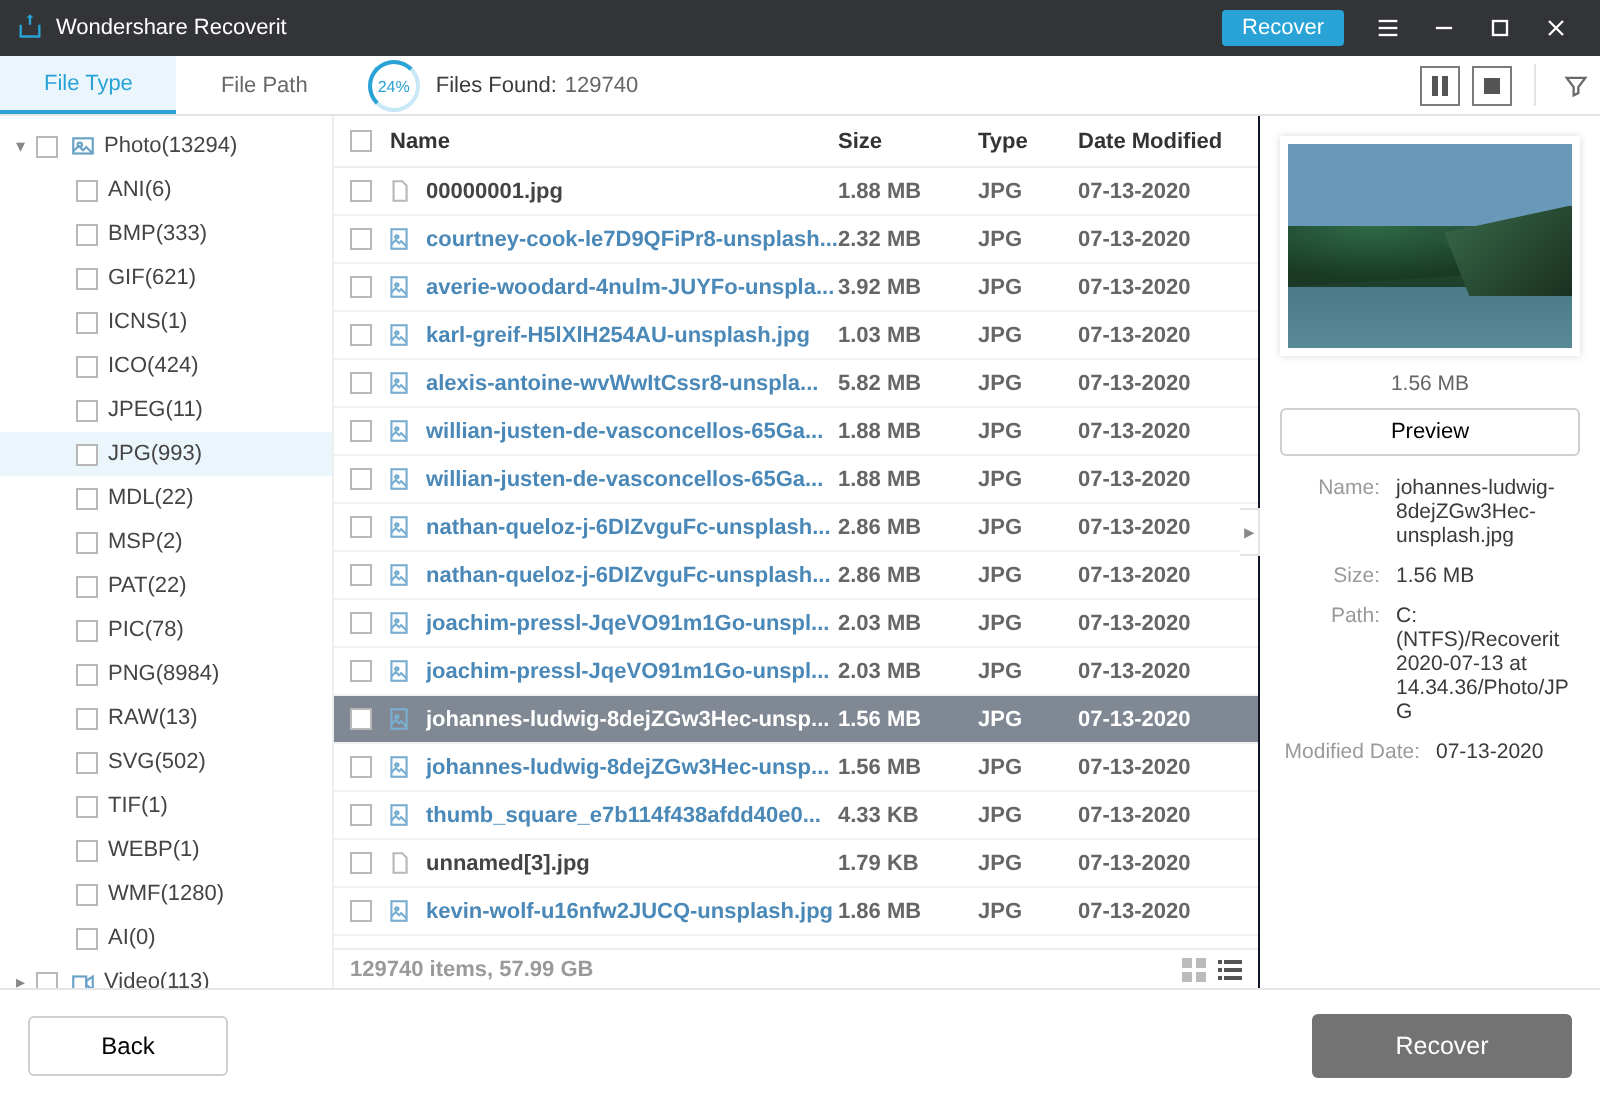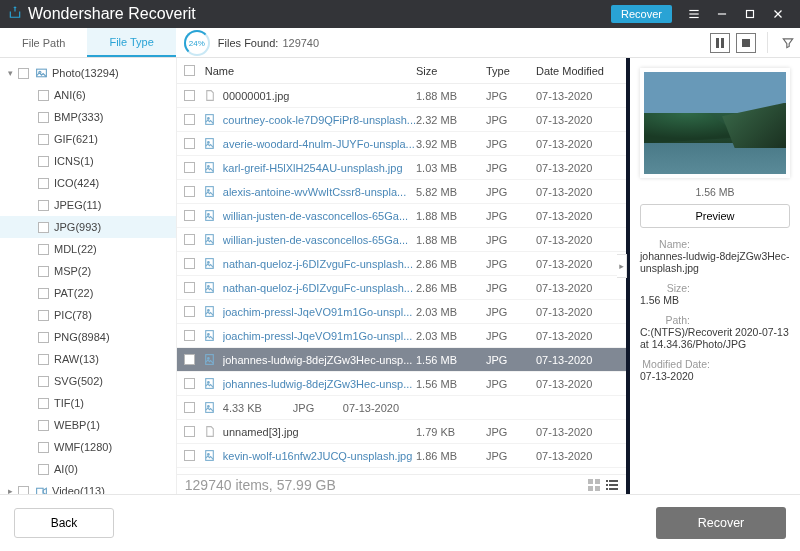--- a/index.html
+++ b/index.html
@@ -1,20 +1,20 @@
 <!DOCTYPE html>
 <html><head>
 <meta charset="utf-8">
 <style>
 * { margin:0; padding:0; box-sizing:border-box; font-family:"Segoe UI",Arial,sans-serif; }
 body { width:800px; height:551px; background:#fff; overflow:hidden; font-size:11px; color:#3a3a3a; }
 
 
 .titlebar { height:28px; background:#333438; color:#fff; display:flex; align-items:center; padding:0 8px; }
-.titlebar .logo { display:flex; align-items:center; gap:6px; font-size:16px; }
+.titlebar .logo { display:flex; align-items:center; gap:6px; font-size:11px; }
 .titlebar .logo-icon svg { width:14px; height:14px; }
 .titlebar .spacer { flex:1; }
 .account-btn { background:#29a3d5; color:#fff; padding:3px 10px; font-size:11px; border:none; border-radius:2px; margin-right:8px; cursor:pointer; }
 .titlebar .win-icon { width:28px; height:28px; display:flex; align-items:center; justify-content:center; cursor:pointer; color:#fff; }
 .titlebar .win-icon svg { width:14px; height:14px; }
 
 
 .tabsrow { height:30px; border-bottom:1px solid #e3e3e3; display:flex; align-items:stretch; }
 .tab { padding:0 22px; display:flex; align-items:center; font-size:11px; color:#666; cursor:pointer; }
 .tab.active { color:#29a3d5; border-bottom:2px solid #29a3d5; background:#eaf6fb; }
@@ -39,21 +39,21 @@
 .tree-row.selected { background:#eaf6fb; }
 .tree-row .expander { width:10px; color:#888; font-size:9px; }
 .tree-row .cb { width:11px;height:11px;border:1px solid #b8b8b8;margin-right:5px;background:#fff; }
 .tree-row .cat-icon { width:14px;height:14px;margin-right:4px;display:flex;align-items:center;justify-content:center; }
 .tree-row .cat-icon svg{width:13px;height:13px;}
 .tree-row.child { padding-left:38px; }
 .tree-row.child .label { font-size:11px; }
 .tree-row.parent .label { font-size:11px; }
 
 
-.center { flex:1; border-right:4px solid #0f172a; display:flex; flex-direction:column; position:relative;}
+.center { flex:1; border-right:1px solid #0f172a; display:flex; flex-direction:column; position:relative;font-weight:bold;}
 .thead { height:26px; display:flex; align-items:center; border-bottom:1px solid #eee; background:#fff; font-size:11px; color:#333;}
 .th-cb { width:26px; display:flex; justify-content:center;}
 .th-cb .cb,.td-cb .cb{ width:11px;height:11px;border:1px solid #b8b8b8;background:#fff;}
 .th-name { flex:1; padding-left:2px;}
 .th-size { width:70px; }
 .th-type { width:50px; }
 .th-date { width:90px; }
 .tbody { flex:1; overflow-y:auto; }
 .tbody::-webkit-scrollbar{width:10px;} .tbody::-webkit-scrollbar-thumb{background:#d5d5d5;border-radius:5px;}
 .trow { height:24px; display:flex; align-items:center; border-bottom:1px solid #f2f2f2; font-size:11px; color:#444; cursor:pointer;}
@@ -62,33 +62,33 @@
 .td-icon { width:16px; margin-right:4px; display:flex; align-items:center;}
 .td-icon svg{ width:13px; height:13px; }
 .td-name { flex:1; white-space:nowrap; overflow:hidden; text-overflow:ellipsis; color:#4a88b8;}
 .trow.selected .td-name{color:#fff;}
 .td-name.plain { color:#444; }
 .td-size { width:70px; color:#666;} .trow.selected .td-size{color:#fff;}
 .td-type { width:50px; color:#666;} .trow.selected .td-type{color:#fff;}
 .td-date { width:90px; color:#666;} .trow.selected .td-date{color:#fff;}
 .expand-handle { position:absolute; right:-1px; top:45%; width:10px;height:24px; background:#fff;border:1px solid #e3e3e3;border-left:none; display:flex;align-items:center;justify-content:center;color:#888;font-size:9px;cursor:pointer;}
 
-.status-strip { height:20px; border-top:1px solid #eee; display:flex; align-items:center; padding:0 8px; font-size:14px; color:#9a9a9a; }
+.status-strip { height:20px; border-top:1px solid #eee; display:flex; align-items:center; padding:0 8px; font-size:11px; color:#9a9a9a; }
 .status-strip .spacer{flex:1;}
 .view-toggle{display:flex;gap:6px;align-items:center;color:#888;}
 .view-toggle span{cursor:pointer;display:flex;}
 
 
 .preview { width:175px; padding:8px 10px; font-size:10.5px; color:#555; }
 .thumb { width:150px;height:110px;border:4px solid #fff;box-shadow:0 0 4px rgba(0,0,0,.15);margin:2px auto 8px; background:linear-gradient(180deg,#6899b8 0%,#6899b8 40%,#2a5a40 40%,#1e3f2a 70%,#4a7a88 70%,#5a8a98 100%); position:relative; overflow:hidden;}
 .thumb::before{content:"";position:absolute;left:0;right:0;top:40%;height:30%;background:radial-gradient(ellipse at 30% 0%,#2f6a48 0%,#1a3a25 60%);clip-path:polygon(0 0,45% 0,70% 80%,0 100%);} 
 .thumb::after{content:"";position:absolute;left:55%;right:0;top:30%;height:45%;background:linear-gradient(135deg,#3a6a4a,#1a3020);clip-path:polygon(0 30%,100% 0,100% 100%,20% 100%);}
 .thumb-size{ text-align:center; font-size:10.5px; color:#666; margin-bottom:6px;}
 .preview-btn { width:100%; height:24px; border:1px solid #cfcfcf; background:#fff; border-radius:3px; font-size:11px; cursor:pointer; margin-bottom:10px;}
-.meta-row { display:flex; margin-bottom:8px;flex-direction:column; }
+.meta-row { display:flex; margin-bottom:8px; }
 .meta-label { width:58px; text-align:right; color:#9a9a9a; padding-right:8px; }
 .meta-val { flex:1; color:#3a3a3a; word-break:break-word; }
 
 
 .footer { height:57px; border-top:1px solid #e6e6e6; display:flex; align-items:center; padding:0 14px; }
 .back-btn { width:100px; height:30px; border:1px solid #cfcfcf; background:#fff; border-radius:3px; font-size:12px; cursor:pointer;}
 .footer .spacer{flex:1;}
 .recover-btn { width:130px; height:32px; border:none; border-radius:3px; background:#737373; color:#fff; font-size:12.5px; cursor:pointer;}
 </style>
 </head>
@@ -122,22 +122,22 @@
     </div>
   <div class="win-icon">
       <svg viewBox="0 0 24 24" stroke="#fff" stroke-width="2">
         <line x1="6" y1="6" x2="18" y2="18"></line>
         <line x1="18" y1="6" x2="6" y2="18"></line>
       </svg>
     </div>
 </div>
 
 <div class="tabsrow">
+  <div class="tab active">File Type</div>
   <div class="tab">File Path</div>
-  <div class="tab active">File Type</div>
   <div class="progress-badge">24%</div>
   <div class="files-found">
     <span>Files Found:</span>
       <b>129740</b>
   </div>
   <div class="spacer"></div>
   <div class="toolbar-btn">
       <svg width="10" height="10" viewBox="0 0 10 10" fill="#555">
         <rect x="1" y="0" width="3" height="10"></rect>
         <rect x="6" y="0" width="3" height="10"></rect>
@@ -481,20 +481,21 @@
           <div class="td-cb">
             <span class="cb"></span>
           </div>
           <div class="td-icon">
             <svg viewBox="0 0 24 24" fill="none" stroke="#7aaed0" stroke-width="2">
               <rect x="5" y="3" width="14" height="18"></rect>
               <circle cx="10" cy="10" r="1.5" fill="#7aaed0"></circle>
               <path d="M5 17l4-4 3 3 2-2 5 5"></path>
             </svg>
           </div>
+          <div class="td-name">thumb_square_e7b114f438afdd40e0...</div>
           <div class="td-size">4.33 KB</div>
           <div class="td-type">JPG</div>
           <div class="td-date">07-13-2020</div>
         </div>
         <div class="trow">
           <div class="td-cb">
             <span class="cb"></span>
           </div>
           <div class="td-icon">
             <svg viewBox="0 0 24 24" fill="none" stroke="#b8b8b8" stroke-width="2">

